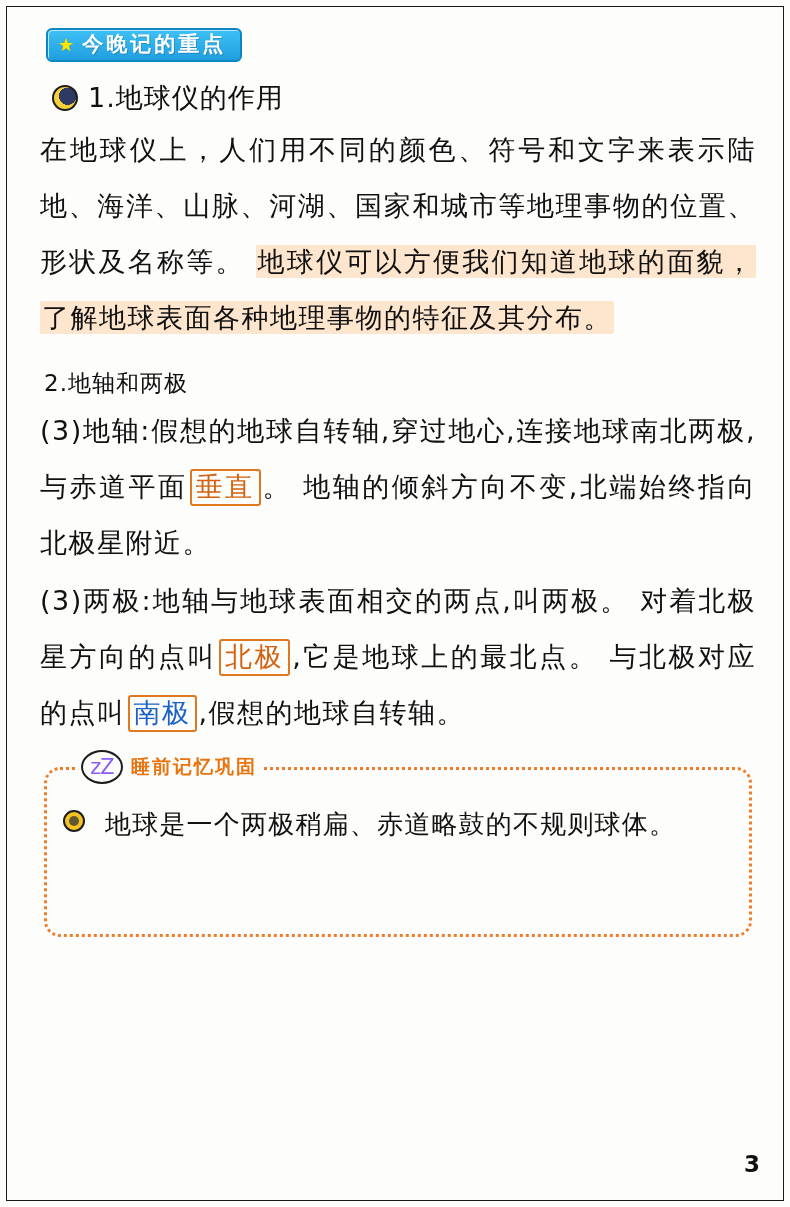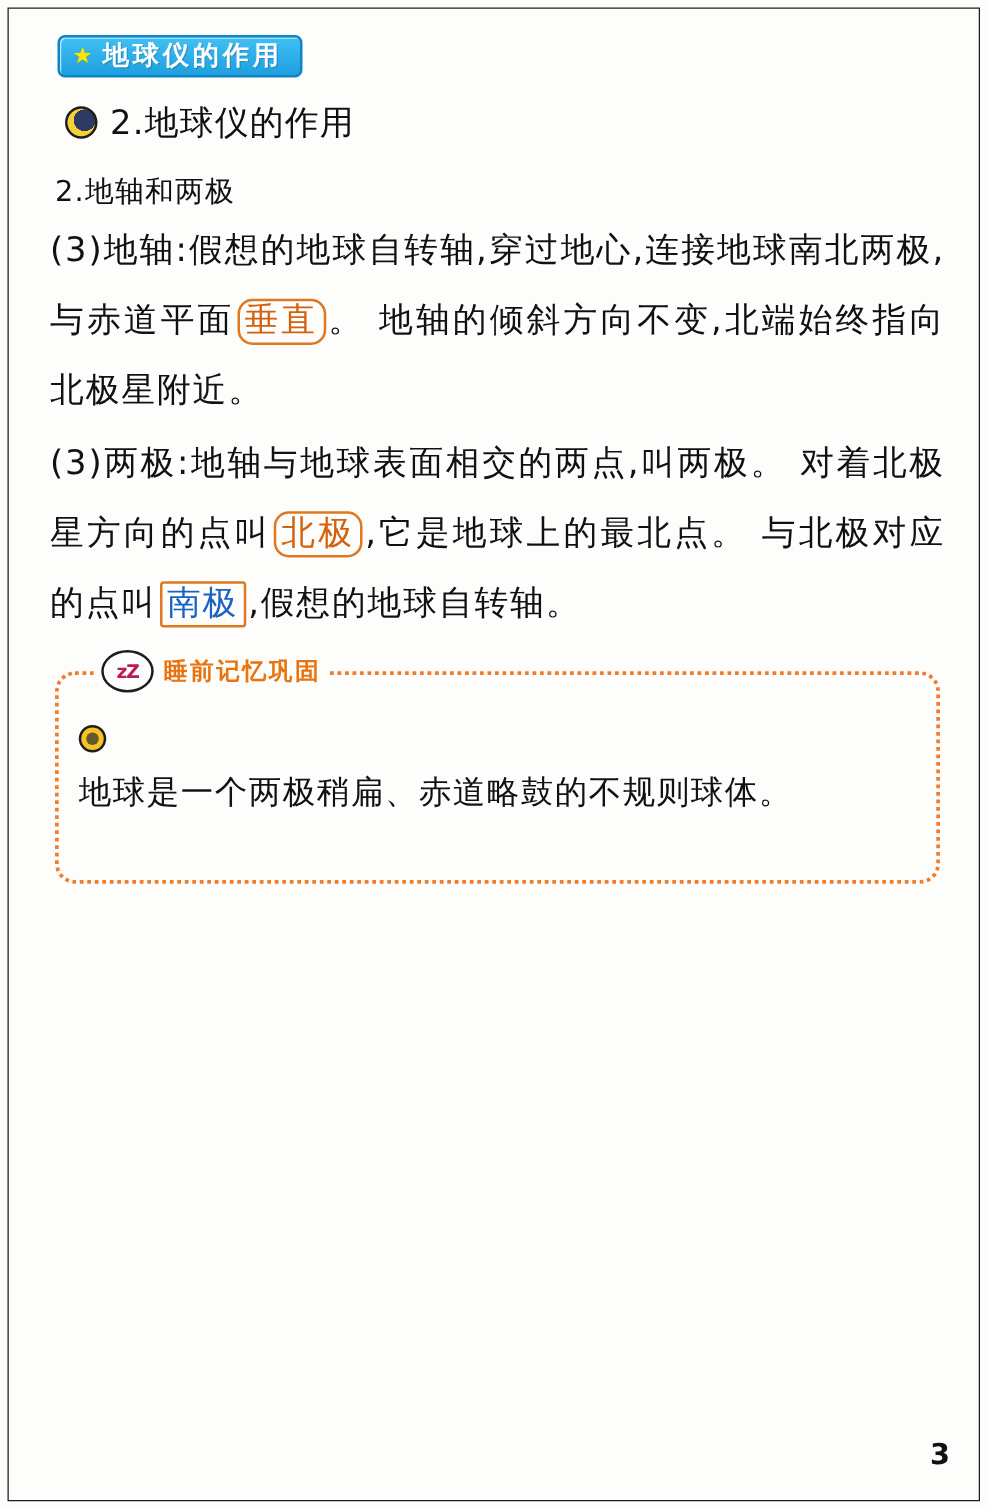--- a/index.html
+++ b/index.html
@@ -135,21 +135,21 @@
     border-radius: 2px;
   }
 
   .boxed {
     border: 2px solid #e07820;
     border-radius: 3px;
     padding: 0 4px 2px 4px;
     margin: 0 2px;
     color: #111;
   }
-  .boxed.orange-text { color: #d2620f; border-radius: 12px; }
+  .boxed.orange-text { color: #d2620f; }
   .boxed.blue-text { color: #1a63c4; }
 
   
   .review-box {
     position: relative;
     margin: 26px 4px 0 10px;
     border: 3px dotted #ef7d2c;
     border-radius: 16px;
     padding: 26px 16px 18px 16px;
     min-height: 170px;
@@ -166,39 +166,38 @@
     padding: 0 6px;
   }
   .zzz {
     width: 42px;
     height: 34px;
     border: 2px solid #1d1d1d;
     border-radius: 50%;
     display: flex;
     align-items: center;
     justify-content: center;
-    font-size: 15px;
-    font-weight: bold;
-    color: #be185d;
+    font-size: 21px;
+    font-weight: normal;
+    color: #8b5cf6;
     letter-spacing: -1px;
     box-sizing: border-box;
     flex: none;
   }
   .review-title {
     font-size: 19px;
     color: #e8730f;
     letter-spacing: 2px;
     font-weight: bold;
   }
   .review-item {
     display: flex;
     align-items: flex-start;
-    gap: 8px;
+    gap: 20px;
     margin: 4px 0 2px 0;
-    flex-direction: column;
   }
   .review-item .bullet-icon { margin-top: 10px; }
   .review-item .review-text {
     font-size: 26px;
     line-height: 48px;
     color: #111;
     letter-spacing: 1.2px;
     flex: 1;
   }
 
@@ -215,29 +214,30 @@
 <body>
 
 <div class="page">
   <div class="page-border-outer"></div>
 
   <div class="content">
 
     
     <div class="banner">
       <span class="star">★</span>
-      <span class="banner-text">地球仪的作用</span>
+      <span class="banner-text">今晚记的重点</span>
     </div>
 
     
     <div class="heading-row">
       <span class="moon-icon"></span>
-      <span class="heading-text">2.地球仪的作用</span>
+      <span class="heading-text">1.地球仪的作用</span>
     </div>
 
+    <p class="para"><span>在地球仪上，人们用不同的颜色、符号和文字来表示陆地、海洋、山脉、河湖、国家和城市等地理事物的位置、形状及名称等。 </span><span class="hl">地球仪可以方便我们知道地球的面貌，了解地球表面各种地理事物的特征及其分布。</span></p>
 
     
     <div class="sub-heading">2.地轴和两极</div>
 
     <p class="para"><span>(3)地轴:假想的地球自转轴,穿过地心,连接地球南北两极,与赤道平面</span><span class="boxed orange-text">垂直</span><span>。 地轴的倾斜方向不变,北端始终指向北极星附近。</span></p>
 
     <p class="para"><span>(3)两极:地轴与地球表面相交的两点,叫两极。 对着北极星方向的点叫</span><span class="boxed orange-text">北极</span><span>,它是地球上的最北点。 与北极对应的点叫</span><span class="boxed blue-text">南极</span><span>,假想的地球自转轴。</span></p>
 
     
     <div class="review-box">

